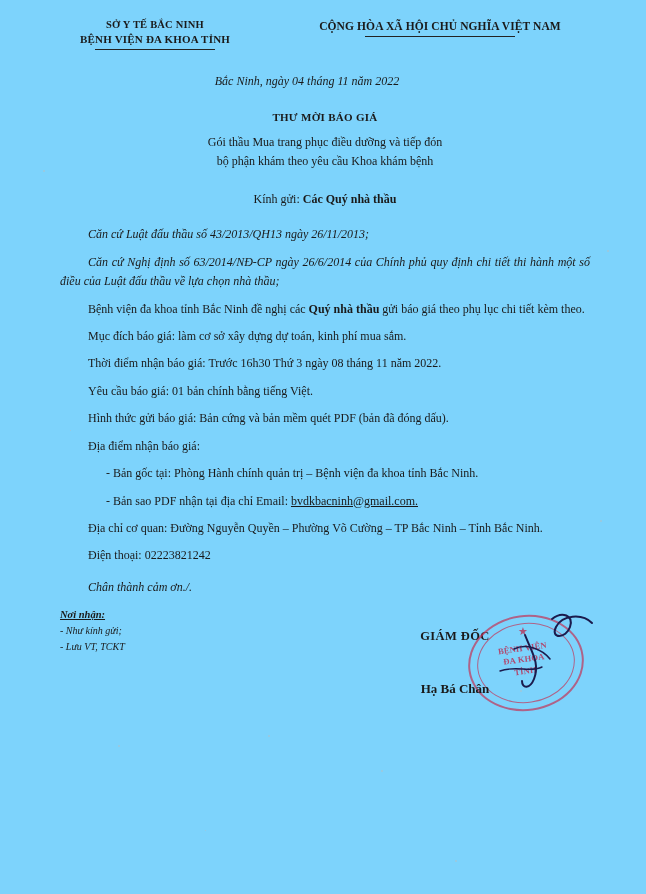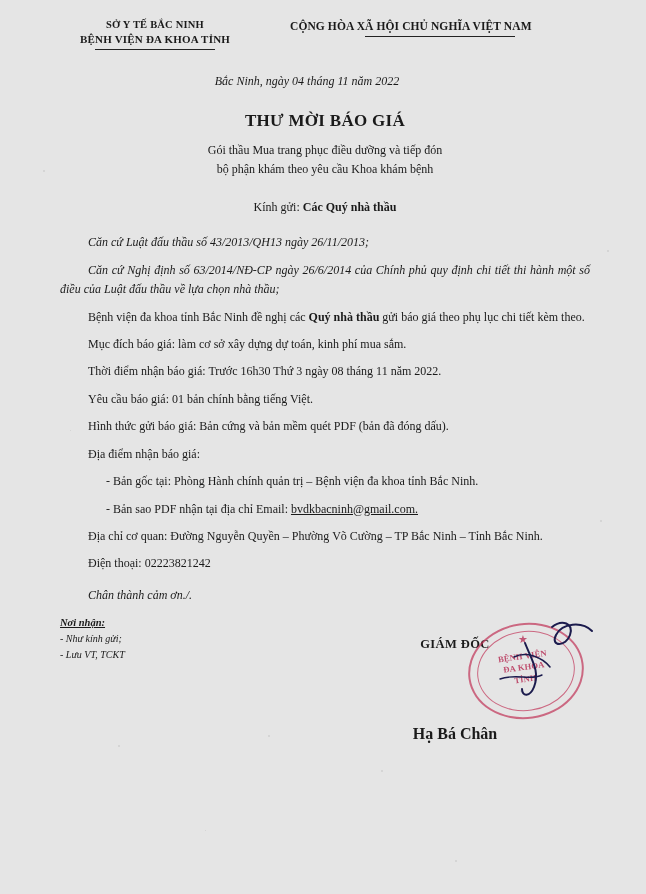--- a/index.html
+++ b/index.html
@@ -12,21 +12,21 @@
     height: 894px;
     font-family: "Liberation Serif", serif;
     color: #1a1a1a;
     position: relative;
     overflow: hidden;
   }
   .page {
     position: relative;
     width: 646px;
     height: 894px;
-    background: #e5e5e5;
+    background: #7dd3fc;
   }
   
   .speckle {
     position: absolute;
     background: #bdbdbd;
     border-radius: 50%;
     opacity: .55;
   }
   .doc {
     position: absolute;
@@ -55,21 +55,21 @@
     letter-spacing: .2px;
   }
   .org .rule {
     width: 120px;
     height: 1px;
     background: #222;
     margin: 2px auto 0 auto;
   }
   .nation {
     width: 300px;
-    text-align: left;
+    text-align: center;
     line-height: 1.4;
   }
   .nation .l1 {
     font-size: 11.5px;
     font-weight: bold;
     letter-spacing: .1px;
   }
   .nation .l2 {
     font-size: 11px;
     font-weight: bold;
@@ -84,21 +84,21 @@
   .dateline {
     margin-top: 24px;
     text-align: center;
     padding-right: 36px;
     font-size: 12px;
     font-style: italic;
   }
   .title {
     margin-top: 22px;
     text-align: center;
-    font-size: 17px;
+    font-size: 11px;
     font-weight: bold;
     letter-spacing: .3px;
   }
   .subtitle {
     margin-top: 10px;
     text-align: center;
     font-size: 12px;
     line-height: 1.55;
   }
   .recipient {
@@ -159,23 +159,22 @@
     font-size: 12.5px;
     font-weight: bold;
     letter-spacing: .4px;
     margin-top: 20px;
   }
   .sign .name {
     position: absolute;
     left: 0;
     right: 0;
     top: 72px;
-    font-size: 16px;
-    font-weight: bold;
-    margin-top: 36px;
+    font-size: 13px;
+    font-weight: bold;
   }
   
   .stamp {
     position: absolute;
     left: 118px;
     top: 6px;
     width: 112px;
     height: 92px;
     border: 2px solid #c2395c;
     border-radius: 50%;

